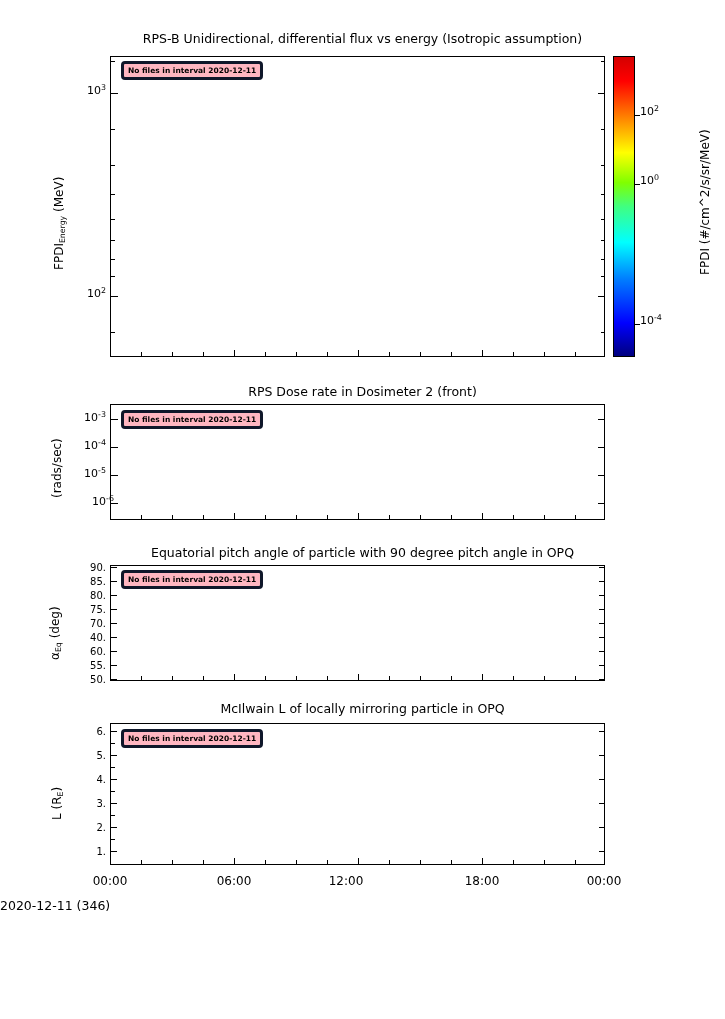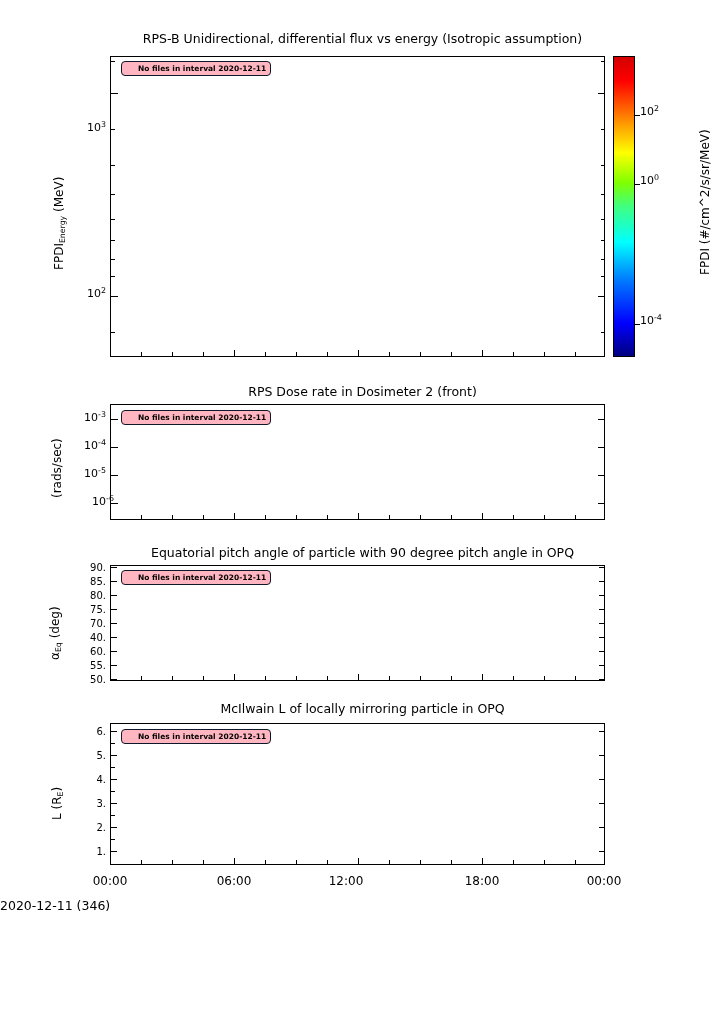--- a/index.html
+++ b/index.html
@@ -27,27 +27,27 @@
   }
   .axes-frame {
     position: absolute;
     border: 1px solid #000;
     box-sizing: border-box;
     background: #ffffff;
   }
   .nodata-badge {
     position: absolute;
     background: #ffb6c1;
-    border: 1px solid #0f172a;
+    border: 3px solid #0f172a;
     border-radius: 4px;
     color: #000000;
     font-size: 7.5px;
     font-weight: bold;
     font-family: "DejaVu Sans", sans-serif;
-    padding: 2px 4px 2px 16px;
+    padding: 2px 4px 2px 4px;
     white-space: nowrap;
     line-height: 9px;
   }
   .ytick-label {
     position: absolute;
     font-size: 11px;
     text-align: right;
     white-space: nowrap;
     line-height: 11px;
   }
@@ -111,21 +111,21 @@
 </head>
 <body>
 
 <div class="panel">
   <div class="plot-title" style="left:0; top:31px; width:725px;">RPS-B  Unidirectional, differential flux vs energy (Isotropic assumption)</div>
 
   <div class="axes-frame" style="left:110px; top:56px; width:495px; height:301px;"></div>
 
   <div class="nodata-badge" style="left:121px; top:61px;">No files in interval 2020-12-11</div>
 
-  <div class="ytick-label" style="left:58px; top:82px; width:48px;margin-top:37px;">10<sup>3</sup></div>
+  <div class="ytick-label" style="left:58px; top:82px; width:48px;">10<sup>3</sup></div>
   <div class="ytick-label" style="left:58px; top:285px; width:48px;">10<sup>2</sup></div>
 
   <div class="tick" style="left:111px; top:93px; width:7px; height:1px;"></div>
   <div class="tick" style="left:111px; top:296px; width:7px; height:1px;"></div>
   <div class="tick" style="left:598px; top:93px; width:7px; height:1px;"></div>
   <div class="tick" style="left:598px; top:296px; width:7px; height:1px;"></div>
 
   <div class="tick" style="left:111px; top:61px; width:4px; height:1px;"></div>
   <div class="tick" style="left:111px; top:129px; width:4px; height:1px;"></div>
   <div class="tick" style="left:111px; top:165px; width:4px; height:1px;"></div>

